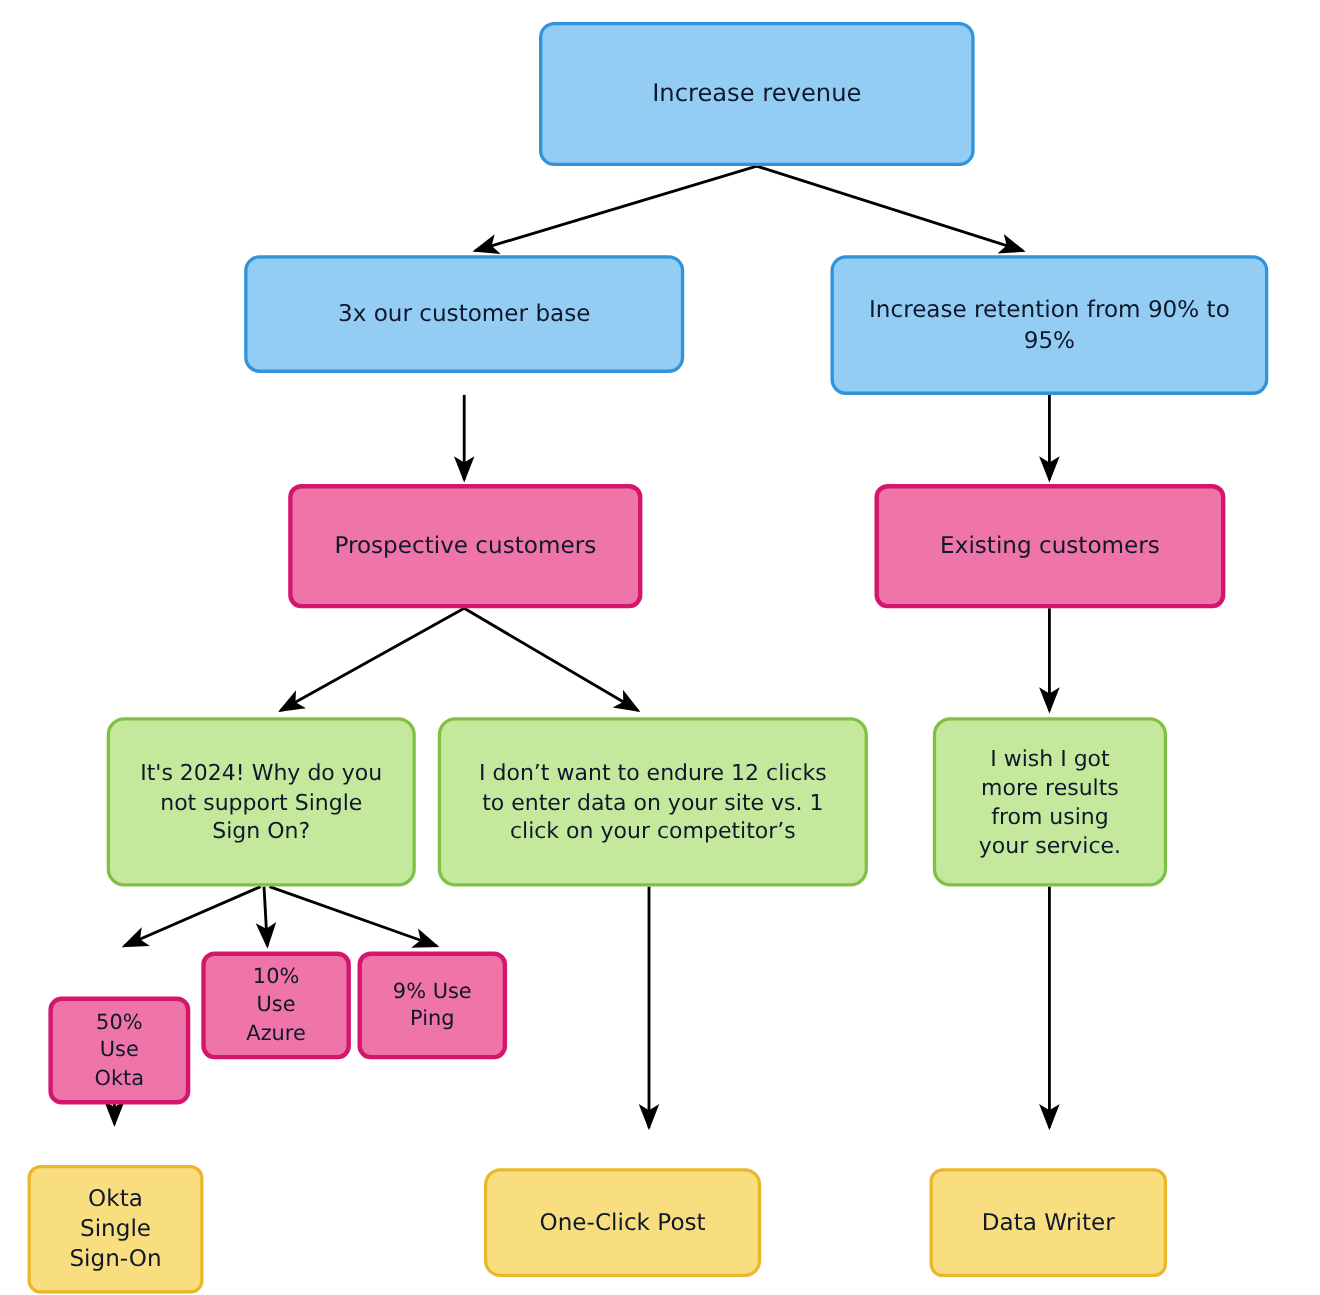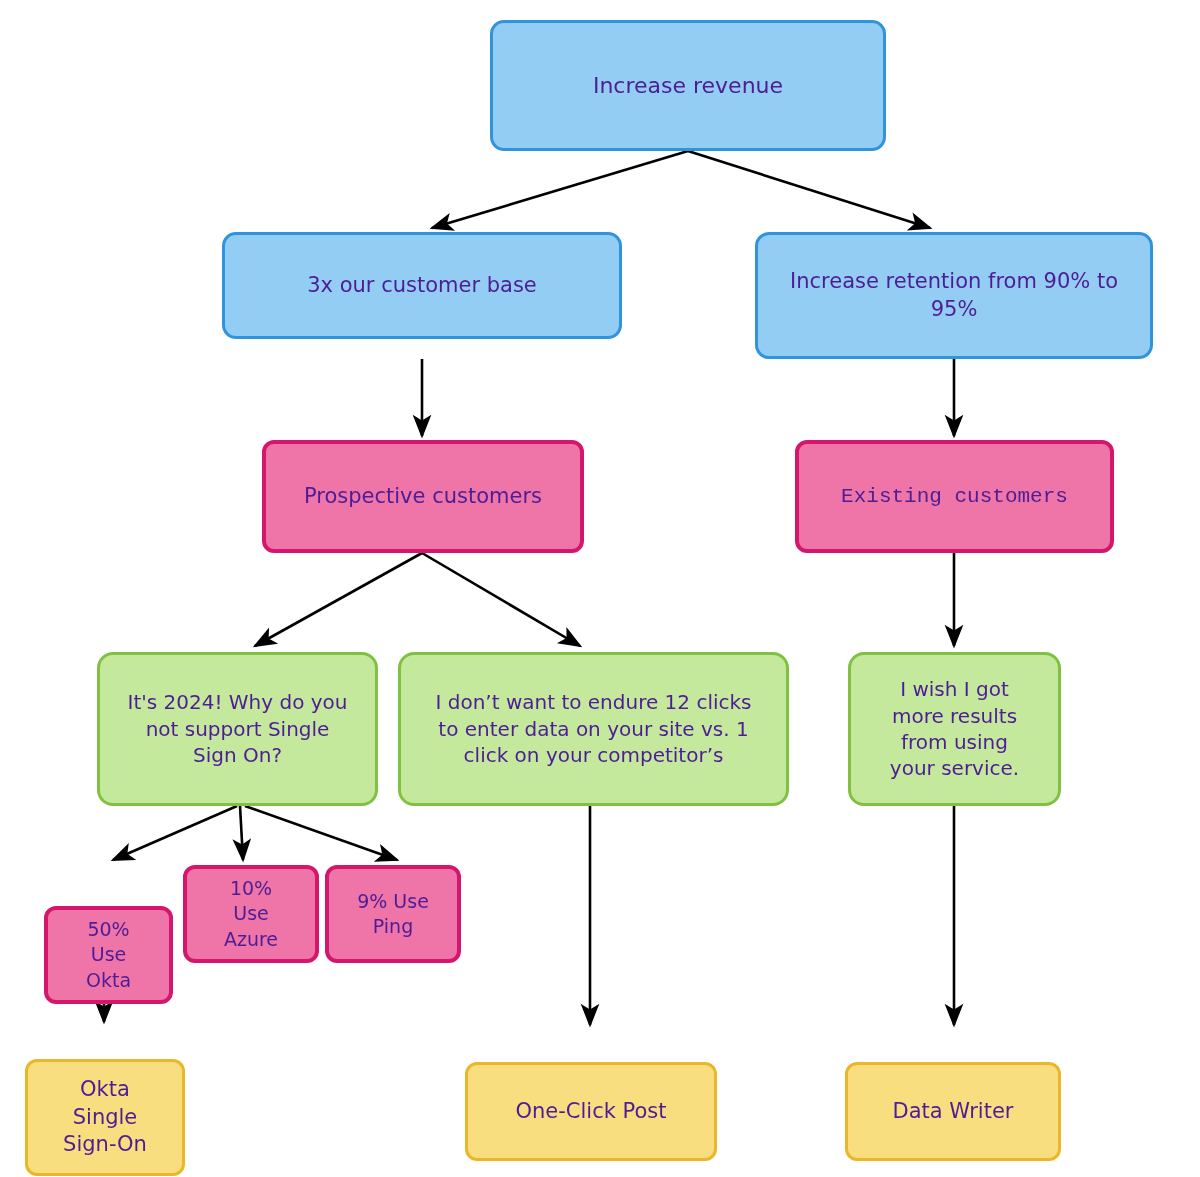--- a/index.html
+++ b/index.html
@@ -26,21 +26,21 @@
     height: 1177px;
     pointer-events: none;
   }
   .node {
     position: absolute;
     box-sizing: border-box;
     display: flex;
     align-items: center;
     justify-content: center;
     text-align: center;
-    color: #4c1d95;
+    color: #0f172a;
     line-height: 1.32;
     border-style: solid;
     z-index: 2;
     padding: 4px 26px;
     white-space: pre-line;
   }
   .node-blue {
     background: #93cdf4;
     border-color: #2f94db;
     border-width: 3px;
@@ -96,25 +96,25 @@
         <path d="M 590 806 L 590 1025"></path>
         <path d="M 954 806 L 954 1025"></path>
       </g>
   </svg>
 
   <div id="node-layer">
       <div class="node node-blue fs-lg" style="left: 490px; top: 20px; width: 396px; height: 131px;"><span>Increase revenue</span></div>
       <div class="node node-blue fs-md" style="left: 222px; top: 232px; width: 400px; height: 107px;"><span>3x our customer base</span></div>
       <div class="node node-blue fs-md" style="left: 755px; top: 232px; width: 398px; height: 127px;"><span>Increase retention from 90% to 95%</span></div>
       <div class="node node-pink fs-md" style="left: 262px; top: 440px; width: 322px; height: 113px;"><span>Prospective customers</span></div>
-      <div class="node node-pink fs-md" style="left: 795px; top: 440px; width: 319px; height: 113px; font-family: Liberation Mono, monospace;"><span>Existing customers</span></div>
+      <div class="node node-pink fs-md" style="left: 795px; top: 440px; width: 319px; height: 113px;"><span>Existing customers</span></div>
       <div class="node node-green fs-sm" style="left: 97px; top: 652px; width: 281px; height: 154px;"><span>It's 2024! Why do you not support Single Sign On?</span></div>
       <div class="node node-green fs-sm" style="left: 398px; top: 652px; width: 391px; height: 154px; align-items: center;"><span>I don’t want to endure 12 clicks to enter data on your site vs. 1 click on your  competitor’s</span></div>
       <div class="node node-green fs-sm" style="left: 848px; top: 652px; width: 213px; height: 154px;"><span>I wish I got more results from using your service.</span></div>
       <div class="node node-pink fs-xs" style="left: 44px; top: 865px; width: 129px; height: 98px; margin-top: 41px;"><span>50% Use Okta</span></div>
       <div class="node node-pink fs-xs" style="left: 183px; top: 865px; width: 136px; height: 98px;"><span>10% Use Azure</span></div>
       <div class="node node-pink fs-xs" style="left: 325px; top: 865px; width: 136px; height: 98px;"><span>9% Use Ping</span></div>
       <div class="node node-yellow fs-md" style="left: 25px; top: 1027px; width: 160px; height: 117px;"><span>Okta Single Sign-On</span></div>
-      <div class="node node-yellow fs-md" style="left: 465px; top: 1030px; width: 252px; height: 99px;"><span>One-Click Post</span></div>
+      <div class="node node-yellow fs-md" style="left: 440px; top: 1030px; width: 252px; height: 99px; border-radius: 15px;"><span>One-Click Post</span></div>
       <div class="node node-yellow fs-md" style="left: 845px; top: 1030px; width: 216px; height: 99px;"><span>Data Writer</span></div>
     </div>
 
 </div>
 
 </body></html>

